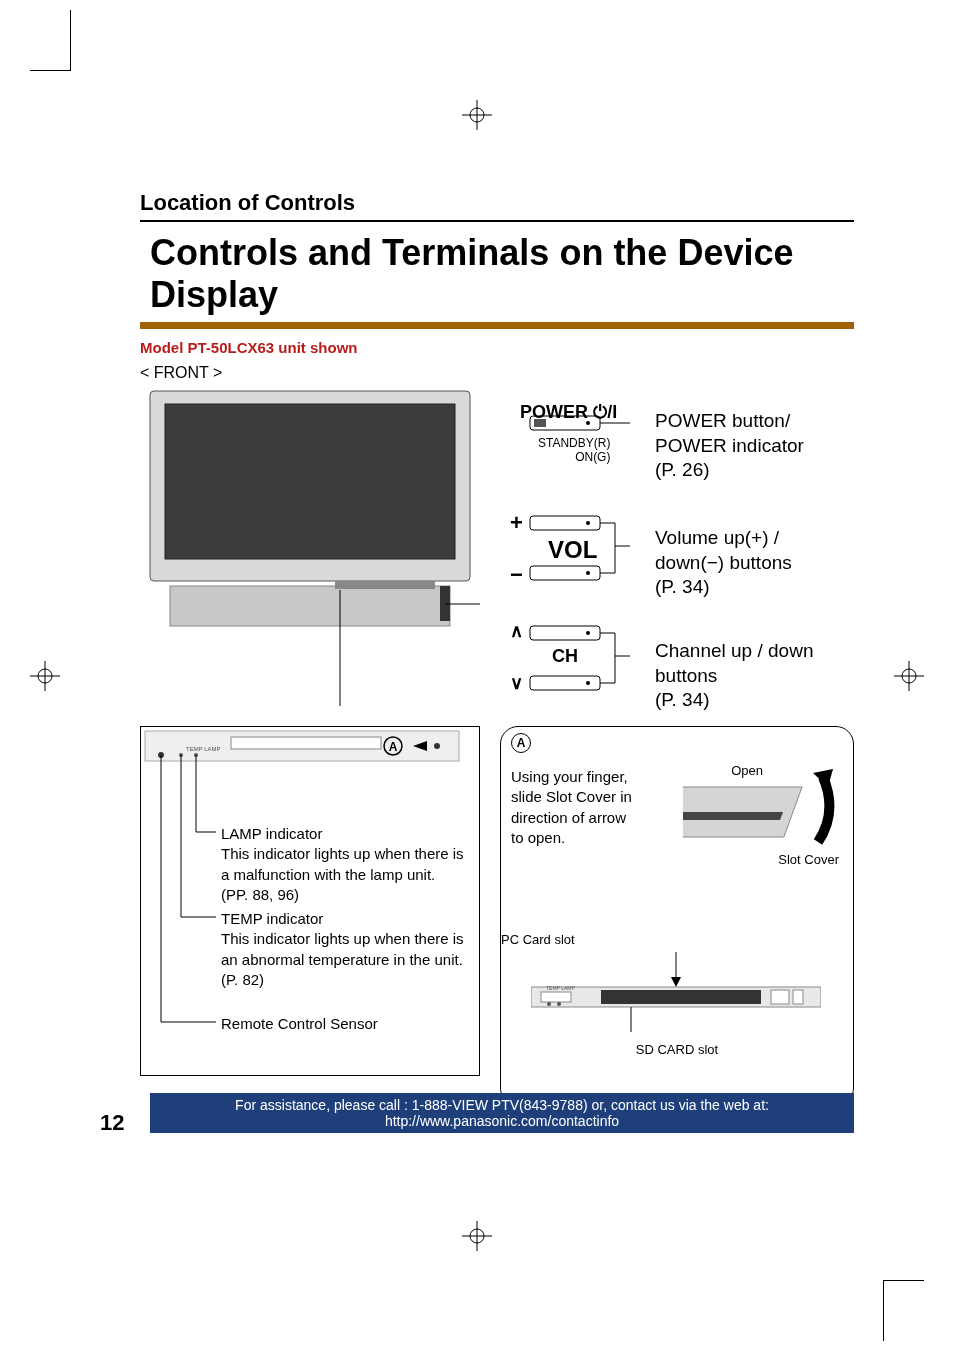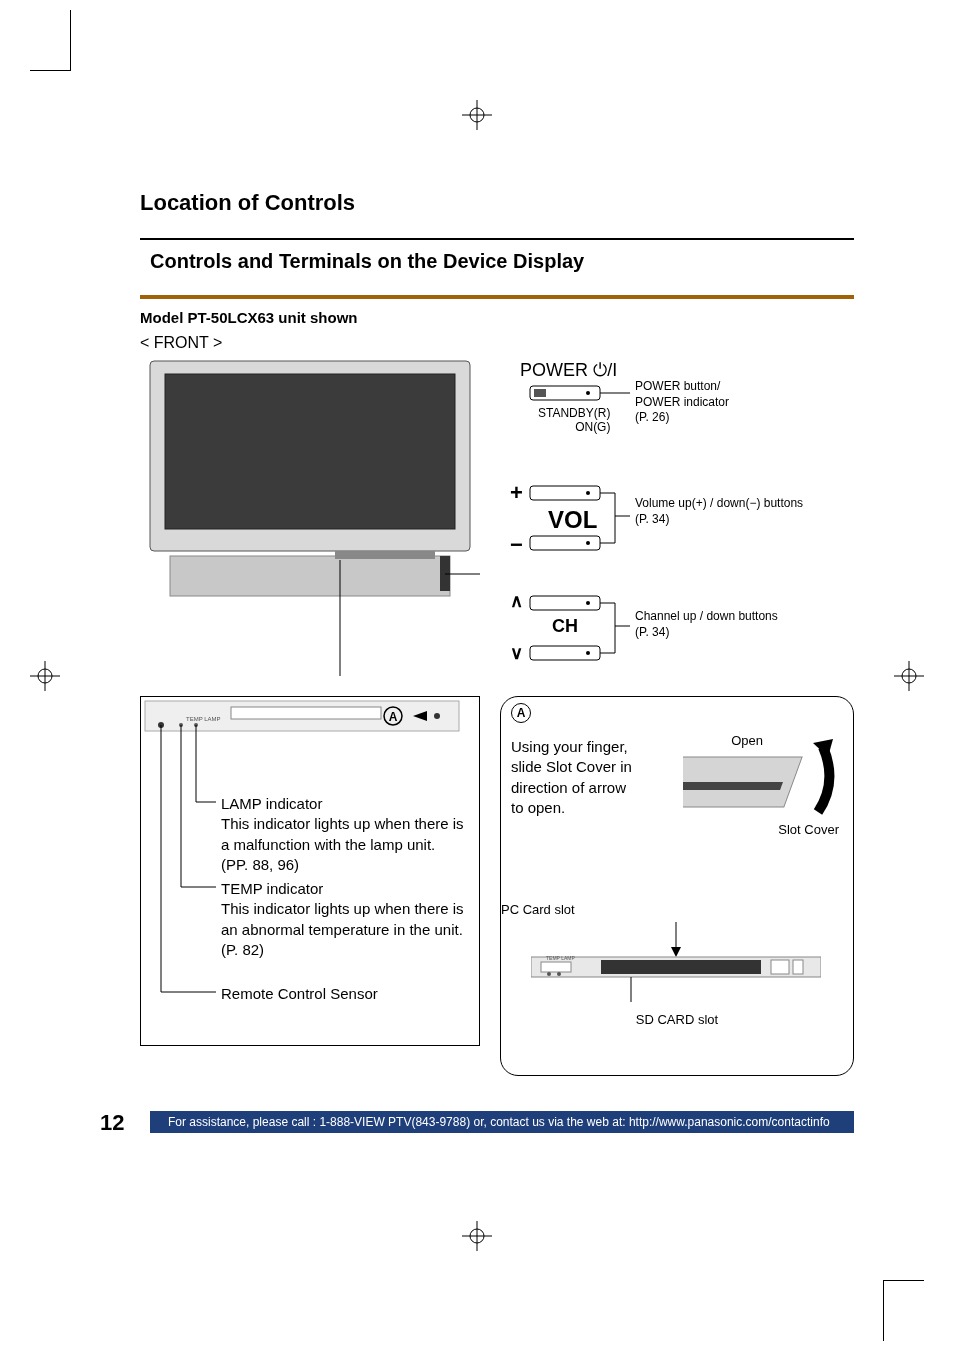--- a/index.html
+++ b/index.html
@@ -31,55 +31,55 @@
   .content {
     position: absolute;
     top: 190px;
     left: 140px;
     right: 100px;
   }
   .section-heading {
     font-size: 22px;
     font-weight: bold;
     border-bottom: 2px solid #000;
-    padding-bottom: 22px;
+    padding-bottom: 4px;
     margin-bottom: 10px;
   }
   .title {
-    font-size: 20px;
+    font-size: 36px;
     font-weight: bold;
-    border-bottom: 4px solid #a16207;
-    padding: 0 0 22px 10px;
+    border-bottom: 7px solid #a16207;
+    padding: 0 0 6px 10px;
     margin-bottom: 10px;
   }
   .subtitle {
     font-size: 15px;
     font-weight: bold;
-    color: #000000;
+    color: #b91c1c;
     margin-bottom: 8px;
   }
   .front-label {
     font-size: 16px;
     margin-bottom: 4px;
   }
   .row1 {
     display: flex;
     gap: 20px;
   }
   .tv-box {
     width: 340px;
     height: 320px;
     position: relative;
   }
   .controls-box {
     flex: 1;
     position: relative;
     height: 320px;
   }
-  .ctl-label { font-size: 12px; line-height: 1.3; }
+  .ctl-label { font-size: 19px; line-height: 1.3; margin-left: 20px; }
   .row2 {
     display: flex;
     gap: 20px;
     margin-top: 20px;
   }
   .indicators-box {
     width: 340px;
     border: 1px solid #000;
     padding: 8px;
     position: relative;
@@ -104,21 +104,22 @@
     font-size: 22px;
     font-weight: bold;
   }
   .footer-bar {
     position: absolute;
     bottom: 218px;
     left: 150px;
     right: 100px;
     background: #1f3f7a;
     color: #fff;
-    font-size: 12px;
+    font-size: 14px;
+    text-align: center;
     padding: 4px 18px;
   }
   .circ-a {
     display:inline-flex; align-items:center; justify-content:center;
     width:18px; height:18px; border:1.5px solid #000; border-radius:50%;
     font-size:12px; font-weight:bold;
   }
 </style>
 </head>
 <body>
@@ -198,21 +199,21 @@
           <polyline class="callout-line" points="100,187 115,187 115,160"></polyline>
 
           <rect x="30" y="240" width="70" height="14" rx="3" fill="none" stroke="#000"></rect>
           <circle cx="88" cy="247" r="2" fill="#000"></circle>
           <rect x="30" y="290" width="70" height="14" rx="3" fill="none" stroke="#000"></rect>
           <circle cx="88" cy="297" r="2" fill="#000"></circle>
           <polyline class="callout-line" points="100,247 115,247 115,270 130,270"></polyline>
           <polyline class="callout-line" points="100,297 115,297 115,270"></polyline>
         </svg>
 
-        <div style="position:absolute;top:4px;left:20px;font-size:18px;font-weight:normal">
+        <div style="position:absolute;top:16px;left:20px;font-size:18px;font-weight:bold">
           <span>POWER</span> <span>⏻/I</span>
         </div>
         <div style="position:absolute;top:50px;left:38px;font-size:12px;line-height:1.2;text-align:right">
           <div>STANDBY(R)</div>
           <div>ON(G)</div>
         </div>
         <div class="ctl-label" style="position:absolute;top:23px;left:135px;white-space:pre-line">POWER button/
 POWER indicator
 (P. 26)</div>
 

